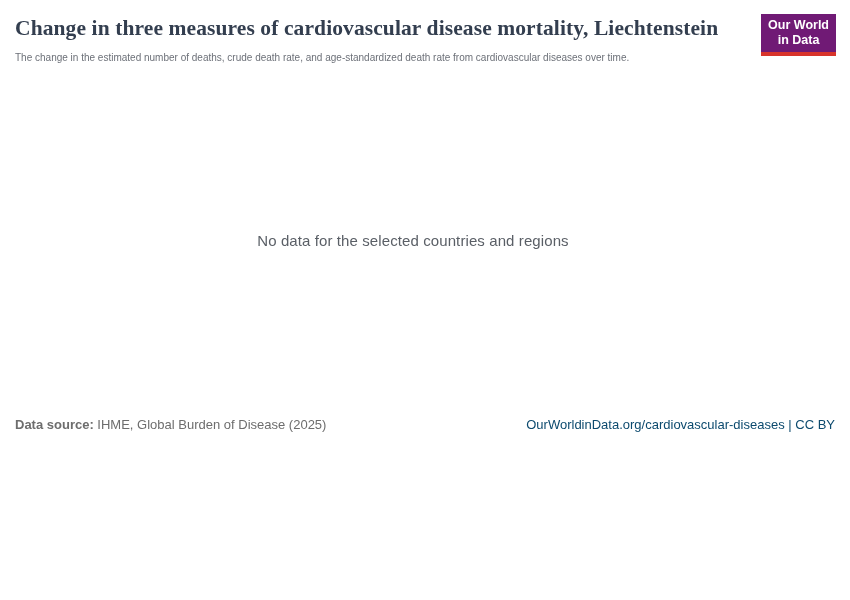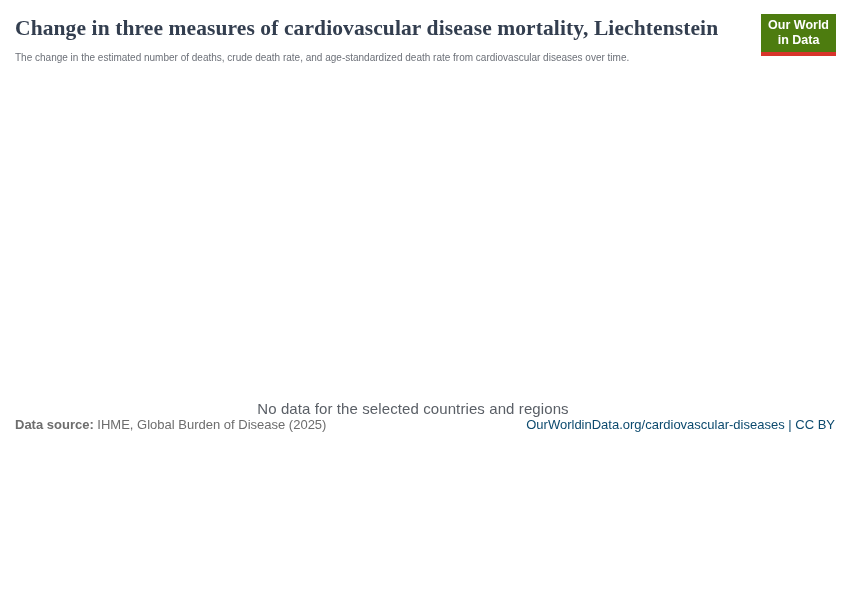--- a/index.html
+++ b/index.html
@@ -36,35 +36,35 @@
     font-size: 10px;
     line-height: 1.32;
     color: #6c7078;
     max-width: 795px;
   }
   
   .logo {
     position: absolute;
     top: 14px;
     right: 14px;
-    background: #4d7c0f;
+    background: #701a75;
     border-bottom: 4px solid #d8342b;
     color: #ffffff;
     font-weight: 700;
     font-size: 12.5px;
     line-height: 1.22;
     text-align: center;
     padding: 4px 7px 3px 7px;
     cursor: pointer;
   }
   
   .chart-area {
     flex: 1 1 auto;
     display: flex;
-    align-items: flex-end;
+    align-items: center;
     justify-content: center;
     padding-right: 24px; 
   }
   .no-data {
     font-size: 15px;
     color: #5a5f66;
     letter-spacing: 0.1px;
   }
   
   .footer {

